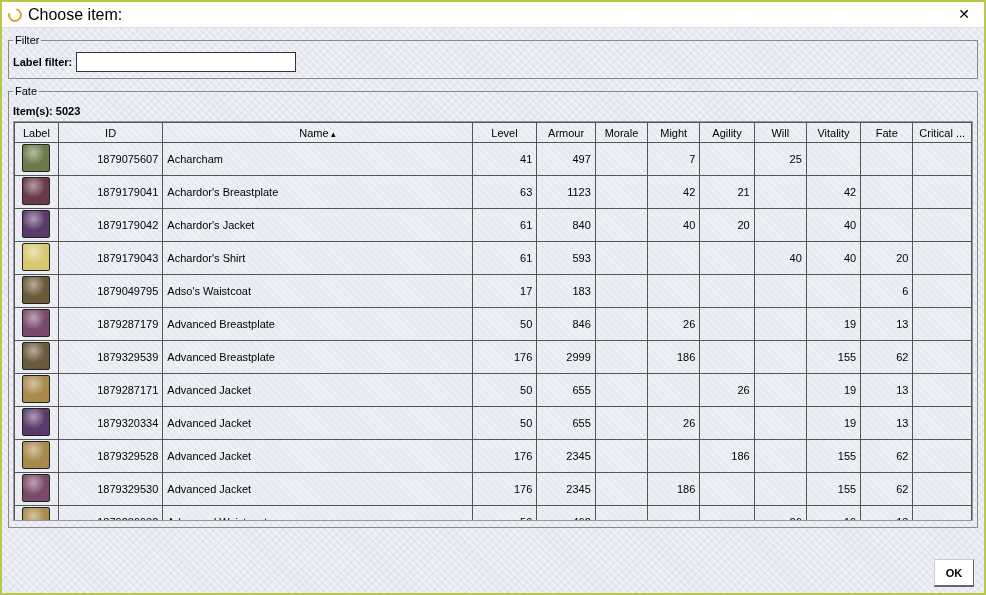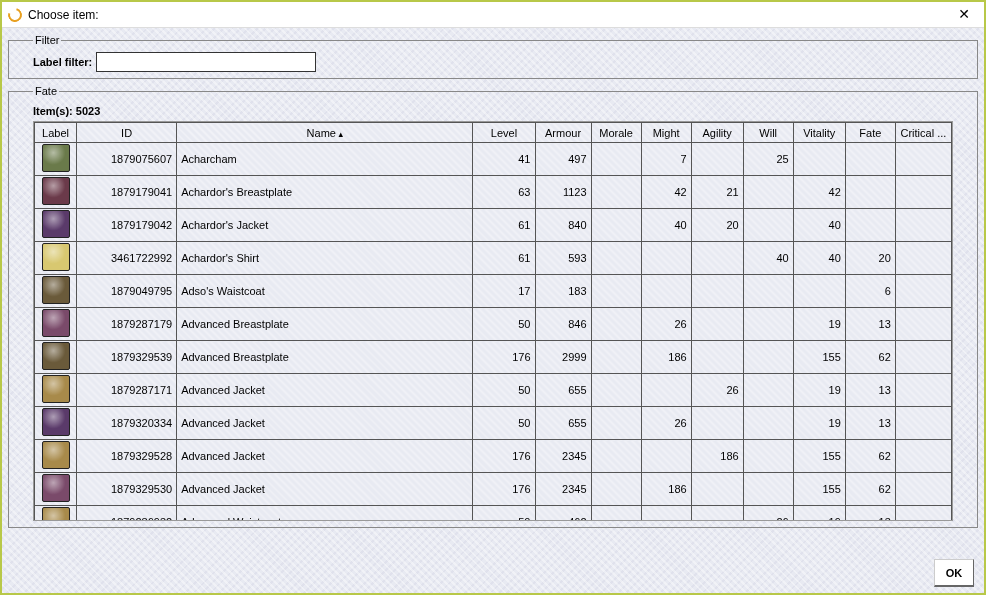--- a/index.html
+++ b/index.html
@@ -23,41 +23,41 @@
 }
 .titlebar .icon {
   width: 14px;
   height: 14px;
   margin-right: 6px;
   border: 2px solid #e8a020;
   border-radius: 50%;
   border-top-color: transparent;
   transform: rotate(-30deg);
 }
-.titlebar .title { flex: 1; font-size: 12px; }
+.titlebar .title { flex: 1; font-size: 16px; }
 .titlebar .close {
   width: 28px;
   height: 20px;
   text-align: center;
   font-size: 14px;
   line-height: 18px;
   cursor: pointer;
 }
 .content {
   padding: 4px 6px;
   background: #e8eaf2;
   background-image: repeating-linear-gradient(45deg, rgba(255,255,255,0.4) 0 2px, transparent 2px 5px),
                     repeating-linear-gradient(-45deg, rgba(200,200,220,0.25) 0 2px, transparent 2px 6px);
   height: calc(100% - 26px);
   position: relative;
 }
 fieldset {
   border: 1px solid #888;
   margin: 2px 0 6px 0;
-  padding: 6px 24px;
+  padding: 6px 4px;
   background: transparent;
 }
 legend {
   font-size: 11px;
   padding: 0 2px;
   background: #e8eaf2;
 }
 .filter-row { display: flex; align-items: center; gap: 4px; }
 .filter-row label { font-weight: bold; font-size: 11px; }
 .filter-row input {
@@ -246,21 +246,21 @@
                 <td class="num"></td>
                 <td class="num">40</td>
                 <td class="num">20</td>
                 <td class="num"></td>
                 <td class="num">40</td>
                 <td class="num"></td>
                 <td class="num"></td>
               </tr>
               <tr>
                 <td class="icon-cell"><span class="item-icon" style="background-color:#d8c870"></span></td>
-                <td class="num">3461722992</td>
+                <td class="num">1879179043</td>
                 <td>Achardor's Shirt</td>
                 <td class="num">61</td>
                 <td class="num">593</td>
                 <td class="num"></td>
                 <td class="num"></td>
                 <td class="num"></td>
                 <td class="num">40</td>
                 <td class="num">40</td>
                 <td class="num">20</td>
                 <td class="num"></td>

